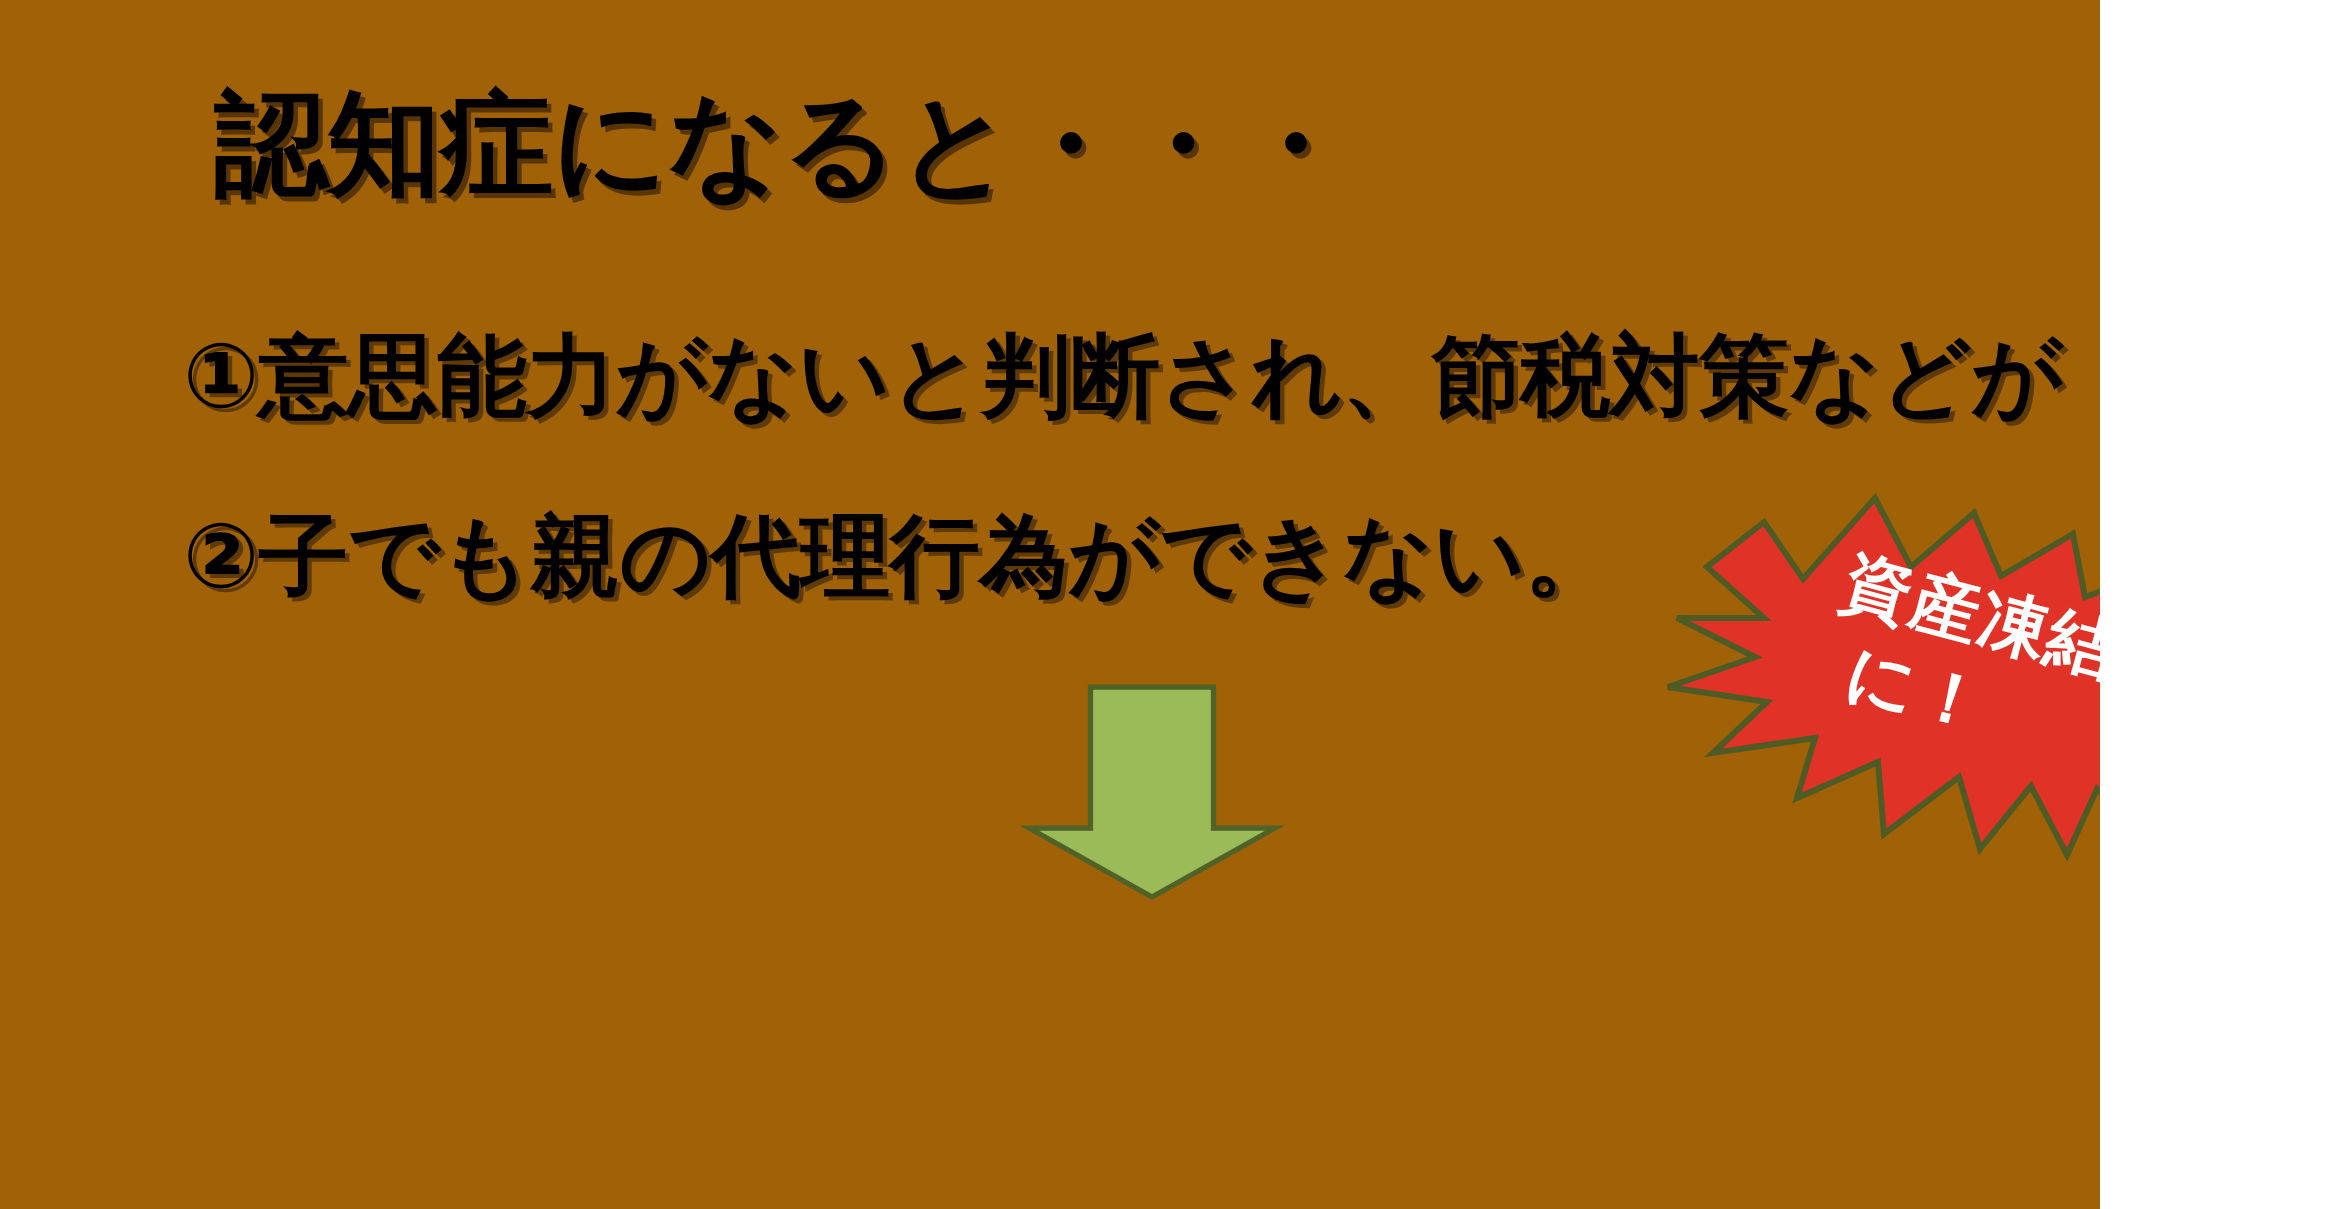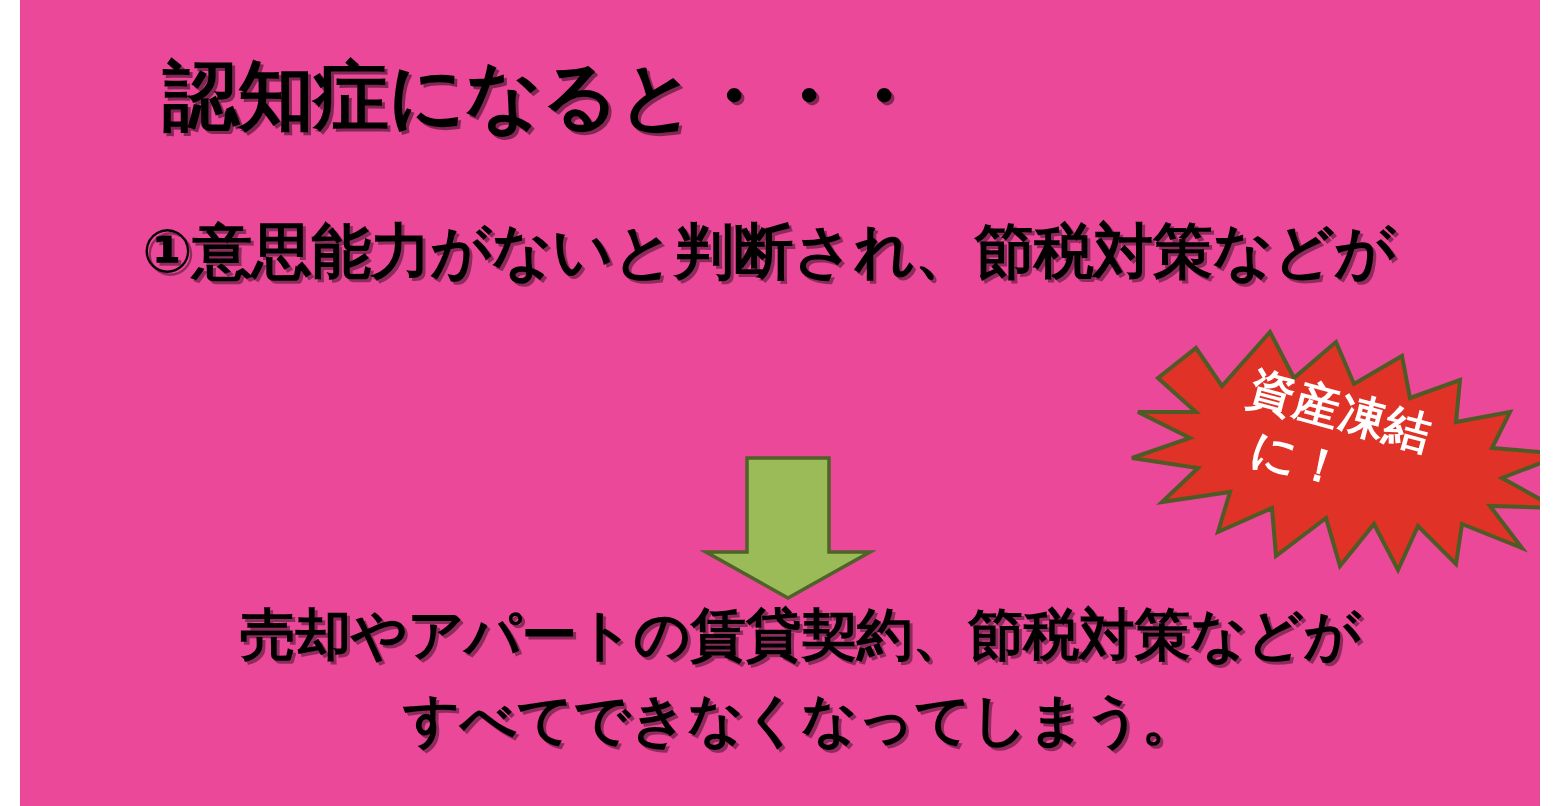--- a/index.html
+++ b/index.html
@@ -5,25 +5,24 @@
   html, body {
     margin: 0;
     padding: 0;
     background: #ffffff;
   }
   body {
     font-family: "DejaVu Sans", "Liberation Sans", sans-serif;
   }
   #slide {
     position: relative;
-    width: 1520px;
+    width: 1400px;
     height: 806px;
-    background: #ec4899;
+    background: #a16207;
     overflow: hidden;
-    margin-left: 20px;
   }
 
   
   .slide-title {
     position: absolute;
     left: 143px;
     top: 52px;
     font-size: 76px;
     font-weight: bold;
     color: #000000;
@@ -106,35 +105,32 @@
 </style>
 </head>
 <body>
 
 <div id="slide">
 
   <div class="slide-title">認知症になると・・・</div>
 
   <div class="bullet-line bullet-1">①意思能力がないと判断され、節税対策などが</div>
 
+  <div class="bullet-line bullet-2">②子でも親の代理行為ができない。</div>
 
   <div class="green-arrow">
     <svg viewBox="0 0 176 152" width="176" height="152" aria-hidden="true">
       <polygon points="47,6 129,6 129,100 170,100 88,146 6,100 47,100" fill="#9BBB59" stroke="#4F6228" stroke-width="3.5" stroke-linejoin="miter"></polygon>
     </svg>
   </div>
 
   <div class="burst-wrap">
     <svg class="burst-svg" viewBox="0 0 452 256" preserveAspectRatio="none" aria-hidden="true">
       <polygon points="78,22 104,60 152,6 176,52 218,16 236,58 284,30 292,72 342,54 338,96 392,86 374,122 446,128 384,152 438,182 372,180 404,222 344,198 338,238 300,200 280,244 256,198 222,240 208,192 158,230 154,182 100,206 112,166 44,176 80,142 14,132 72,112 20,86 78,86 40,52" fill="#E03226" stroke="#4F5B25" stroke-width="4" stroke-linejoin="miter"></polygon>
     </svg>
     <div class="burst-text">
       <span class="l1">資産凍結</span>
       <span class="l2">に！</span>
     </div>
   </div>
 
-  <div class="conclusion">
-    <span>売却やアパートの賃貸契約、節税対策などが</span>
-    <span>すべてできなくなってしまう。</span>
-  </div>
 
 </div>
 
 </body></html>

